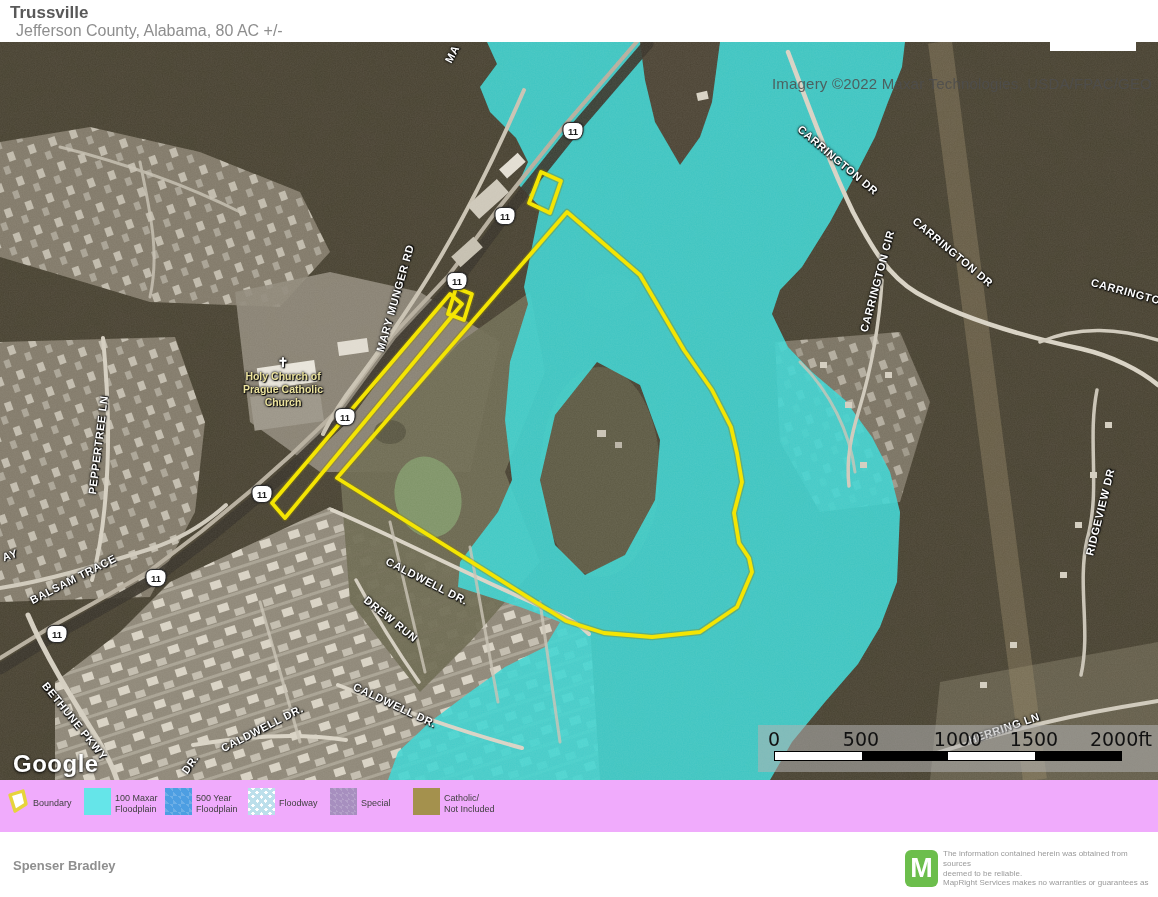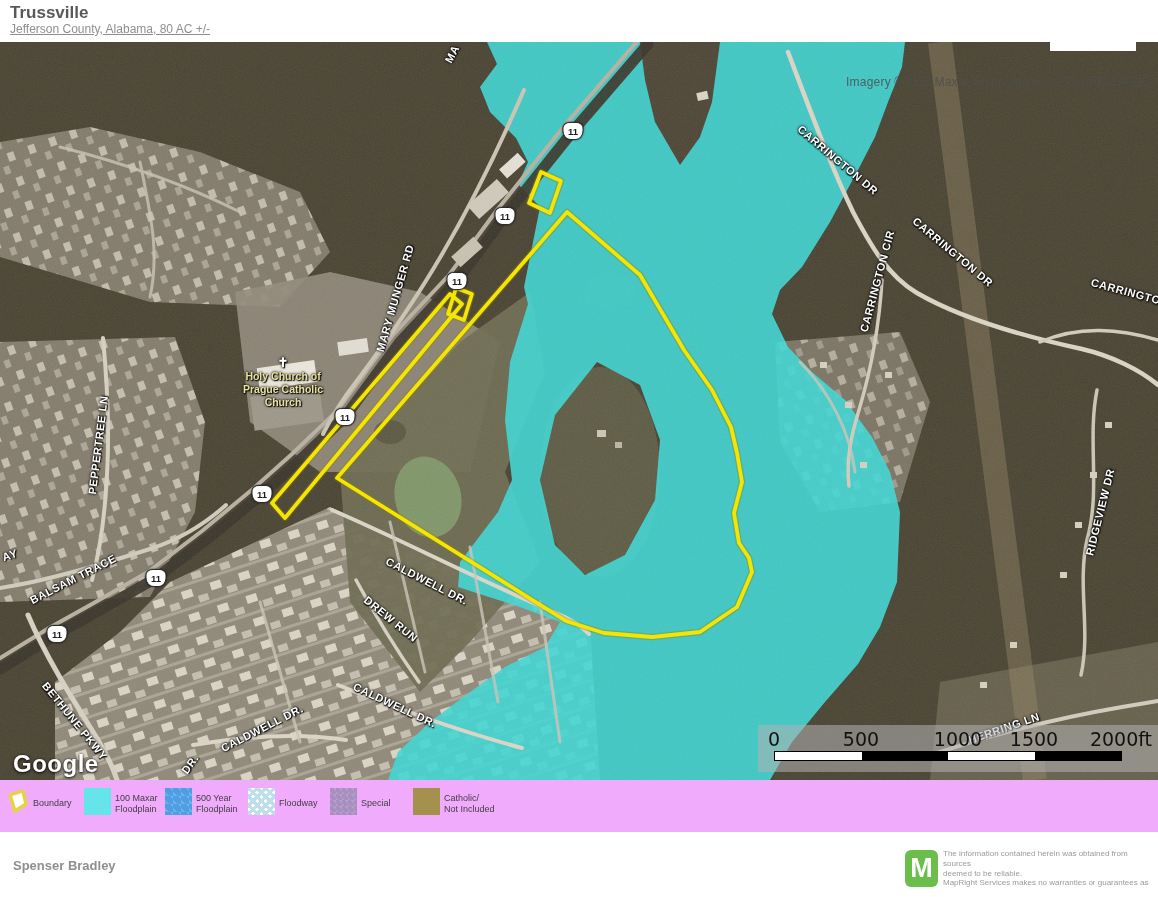--- a/index.html
+++ b/index.html
@@ -1,21 +1,21 @@
 <!DOCTYPE html>
 <html><head>
 <meta charset="utf-8">
 <style>
   html,body{margin:0;padding:0;background:#fff;}
   .page{position:relative;width:1158px;height:890px;background:#fff;overflow:hidden;
         font-family:"Liberation Sans",sans-serif;}
   
   .header{position:absolute;left:0;top:0;width:1158px;height:42px;background:#fff;z-index:5;}
   .title{position:absolute;left:10px;top:3px;font-size:17px;font-weight:bold;color:#595959;}
-  .subtitle{position:absolute;left:10px;top:22px;font-size:12px;color:#8e8e8e;text-decoration:underline;}
+  .subtitle{position:absolute;left:16px;top:22px;font-size:16px;color:#8e8e8e;}
   
   .map{position:absolute;left:0;top:42px;width:1158px;height:738px;overflow:hidden;background:#47402f;}
   .map svg{position:absolute;left:0;top:0;}
   .roadlabel{position:absolute;white-space:nowrap;color:#fff;font-weight:bold;font-size:11px;
     letter-spacing:.6px;transform:translate(-50%,-50%);z-index:3;
     text-shadow:0 0 2px #000,0 0 3px rgba(0,0,0,.85),1px 1px 1px #111;}
   .shield{position:absolute;width:19px;height:16px;background:#fff;border:1.5px solid #2b2b2b;
     border-radius:7px 7px 8px 8px/6px 6px 9px 9px;z-index:3;transform:translate(-50%,-50%);
     display:flex;align-items:center;justify-content:center;font-size:9.5px;font-weight:bold;color:#1c1c1c;
     box-shadow:0 0 2px rgba(0,0,0,.7);}
@@ -26,21 +26,21 @@
   .topright-box{position:absolute;left:1050px;top:0;width:86px;height:9px;background:#fff;z-index:4;}
   
   .scalebox{position:absolute;left:758px;top:683px;width:400px;height:47px;
     background:rgba(178,178,178,.55);z-index:4;}
   .scalebox .num{position:absolute;top:3px;transform:translateX(-50%);font-family:"DejaVu Sans",sans-serif;
     font-size:19px;color:#111;}
   .scalebar{position:absolute;left:16px;top:26px;width:346px;height:8px;border:1px solid #000;
     display:flex;background:#fff;}
   .scalebar .seg{flex:1 1 0;}
   .seg.w{background:#fff;} .seg.b{background:#000;}
-  .attribution{position:absolute;right:6px;top:33px;font-size:12px;color:rgba(78,78,78,.85);
+  .attribution{position:absolute;right:6px;top:33px;font-size:15px;color:rgba(78,78,78,.85);
     letter-spacing:.2px;z-index:4;}
   .glogo{position:absolute;left:13px;top:708px;font-size:24px;font-weight:bold;color:#fff;z-index:4;
     letter-spacing:.5px;text-shadow:0 1px 3px rgba(0,0,0,.85),0 0 2px rgba(0,0,0,.6);}
   
   .legend{position:absolute;left:0;top:780px;width:1158px;height:52px;background:#f0abfc;z-index:5;}
   .leg-item{position:absolute;top:8px;height:30px;}
   .swatch{position:absolute;top:0;width:27px;height:27px;}
   .leg-label{position:absolute;left:31px;top:50%;transform:translateY(-50%);font-size:9px;color:#3f3f3f;
     line-height:10.5px;white-space:pre-line;width:64px;}
   .sw-100{background:#65e5e9;}

